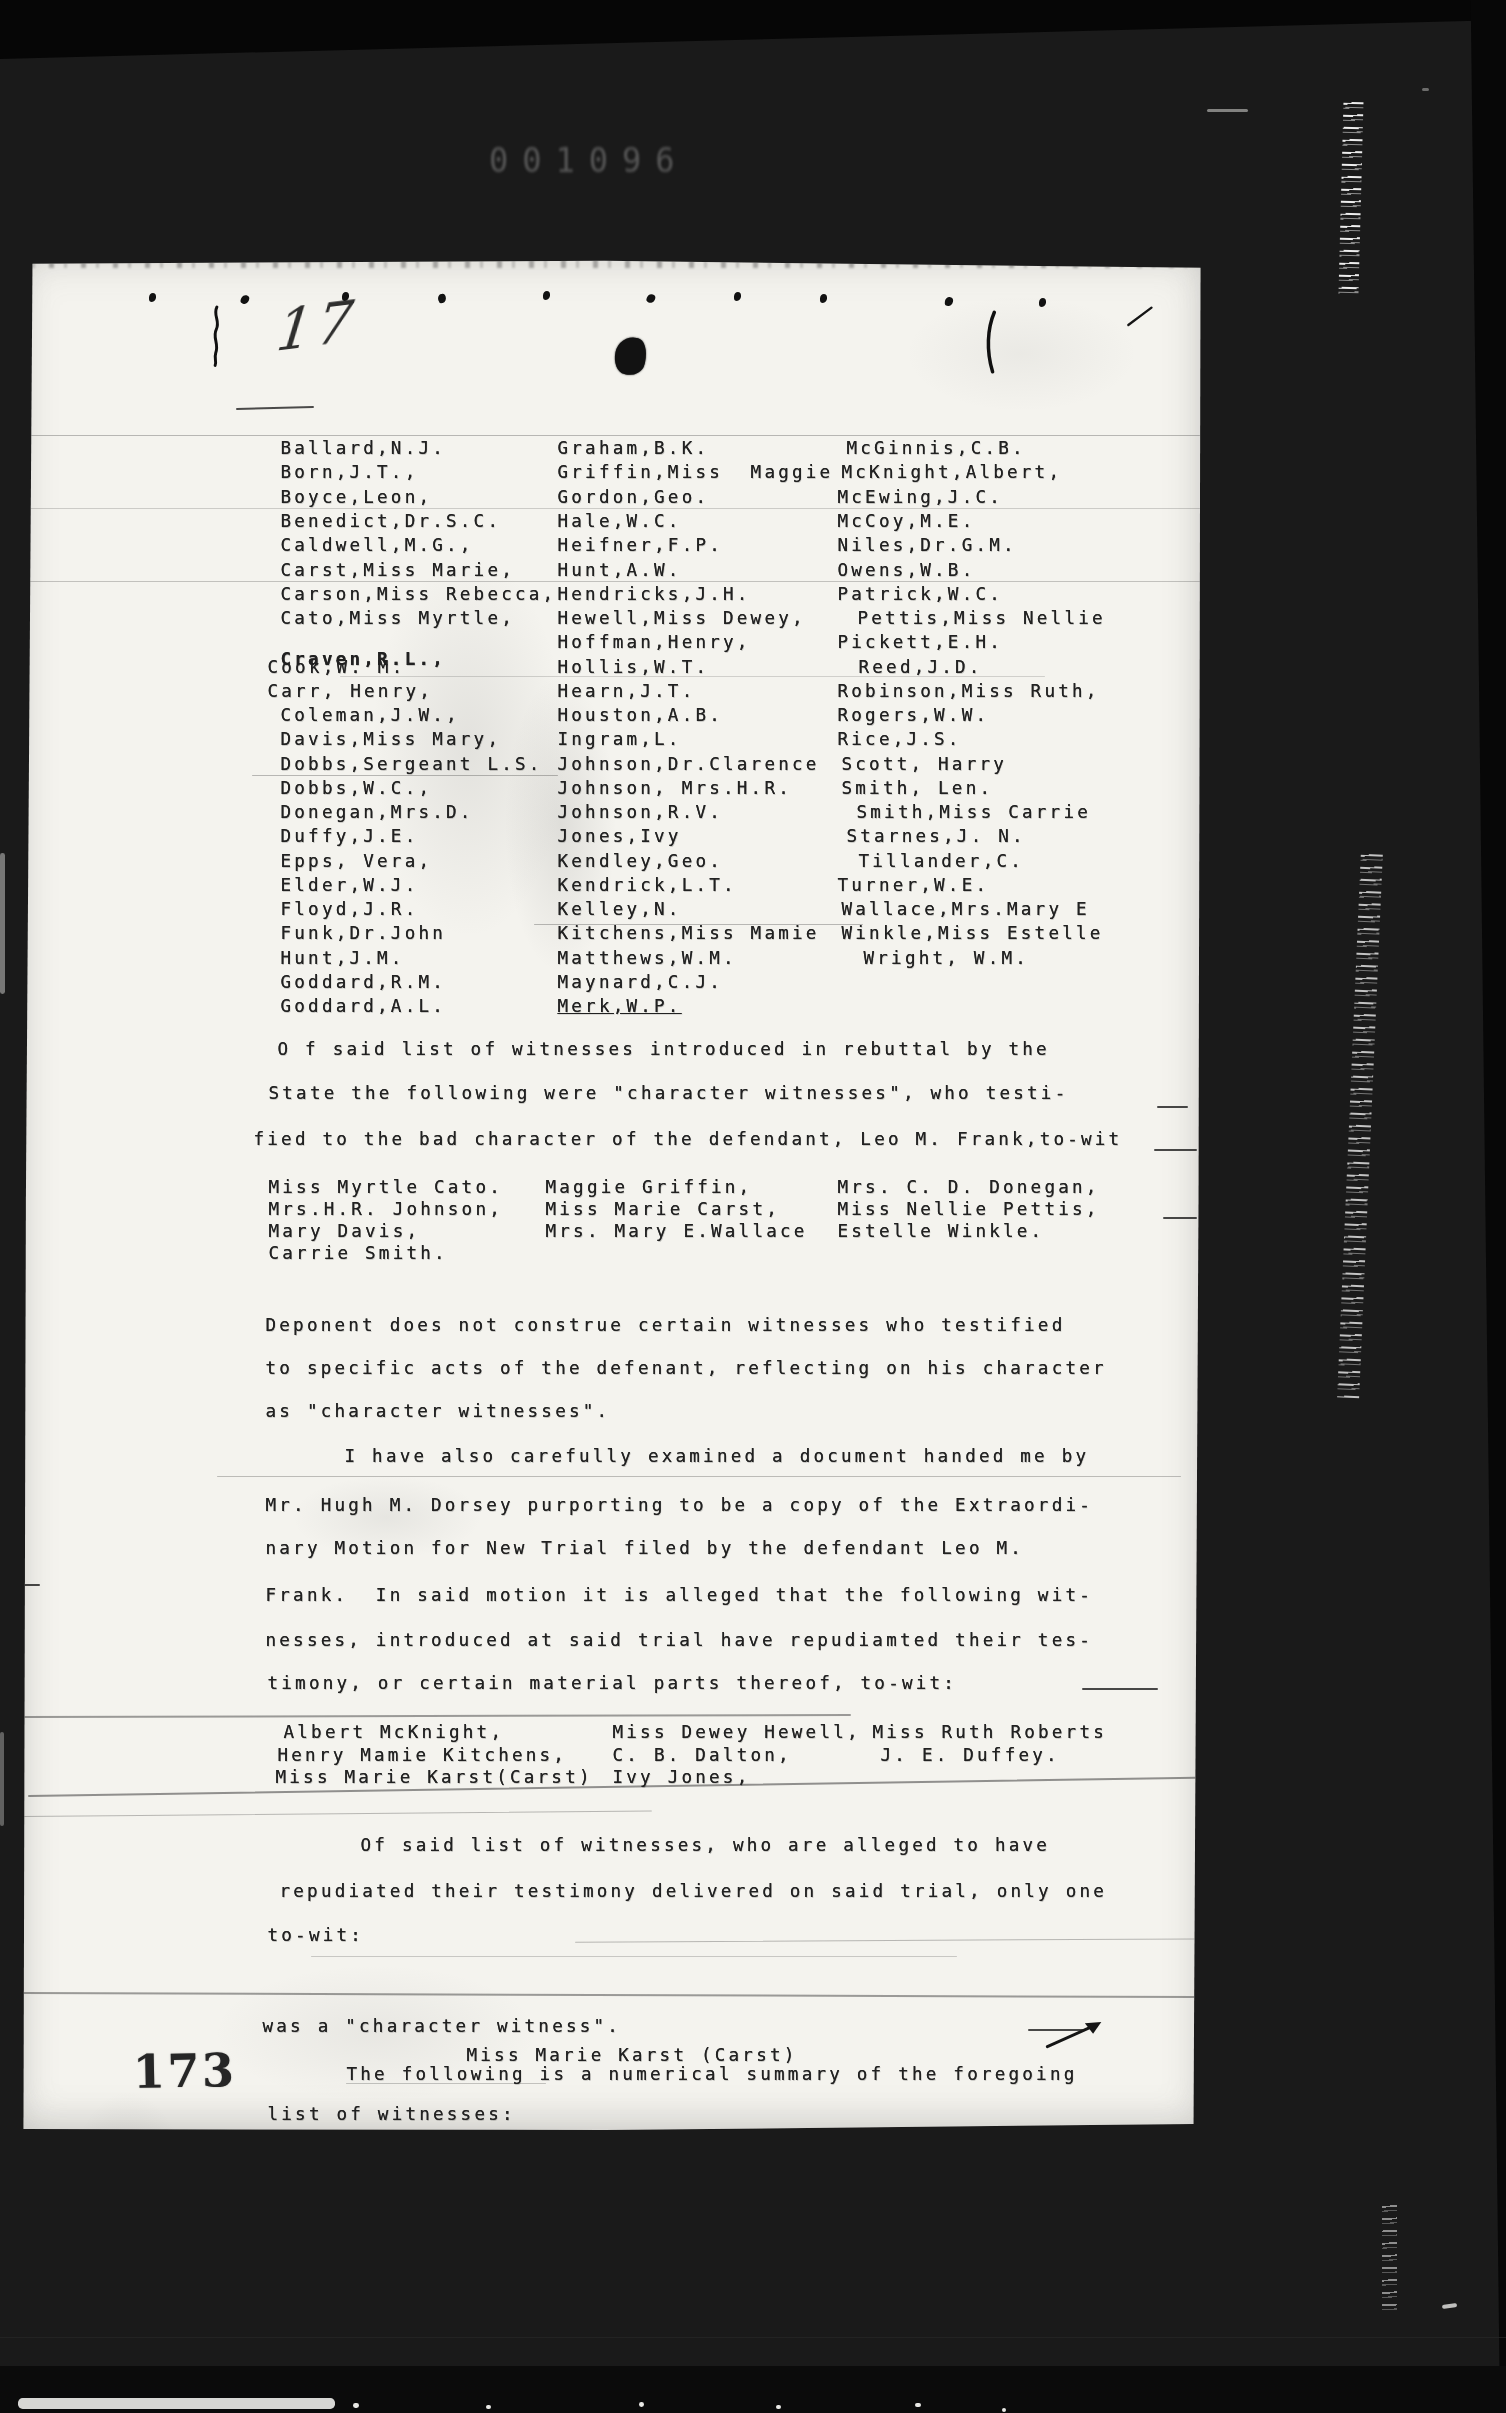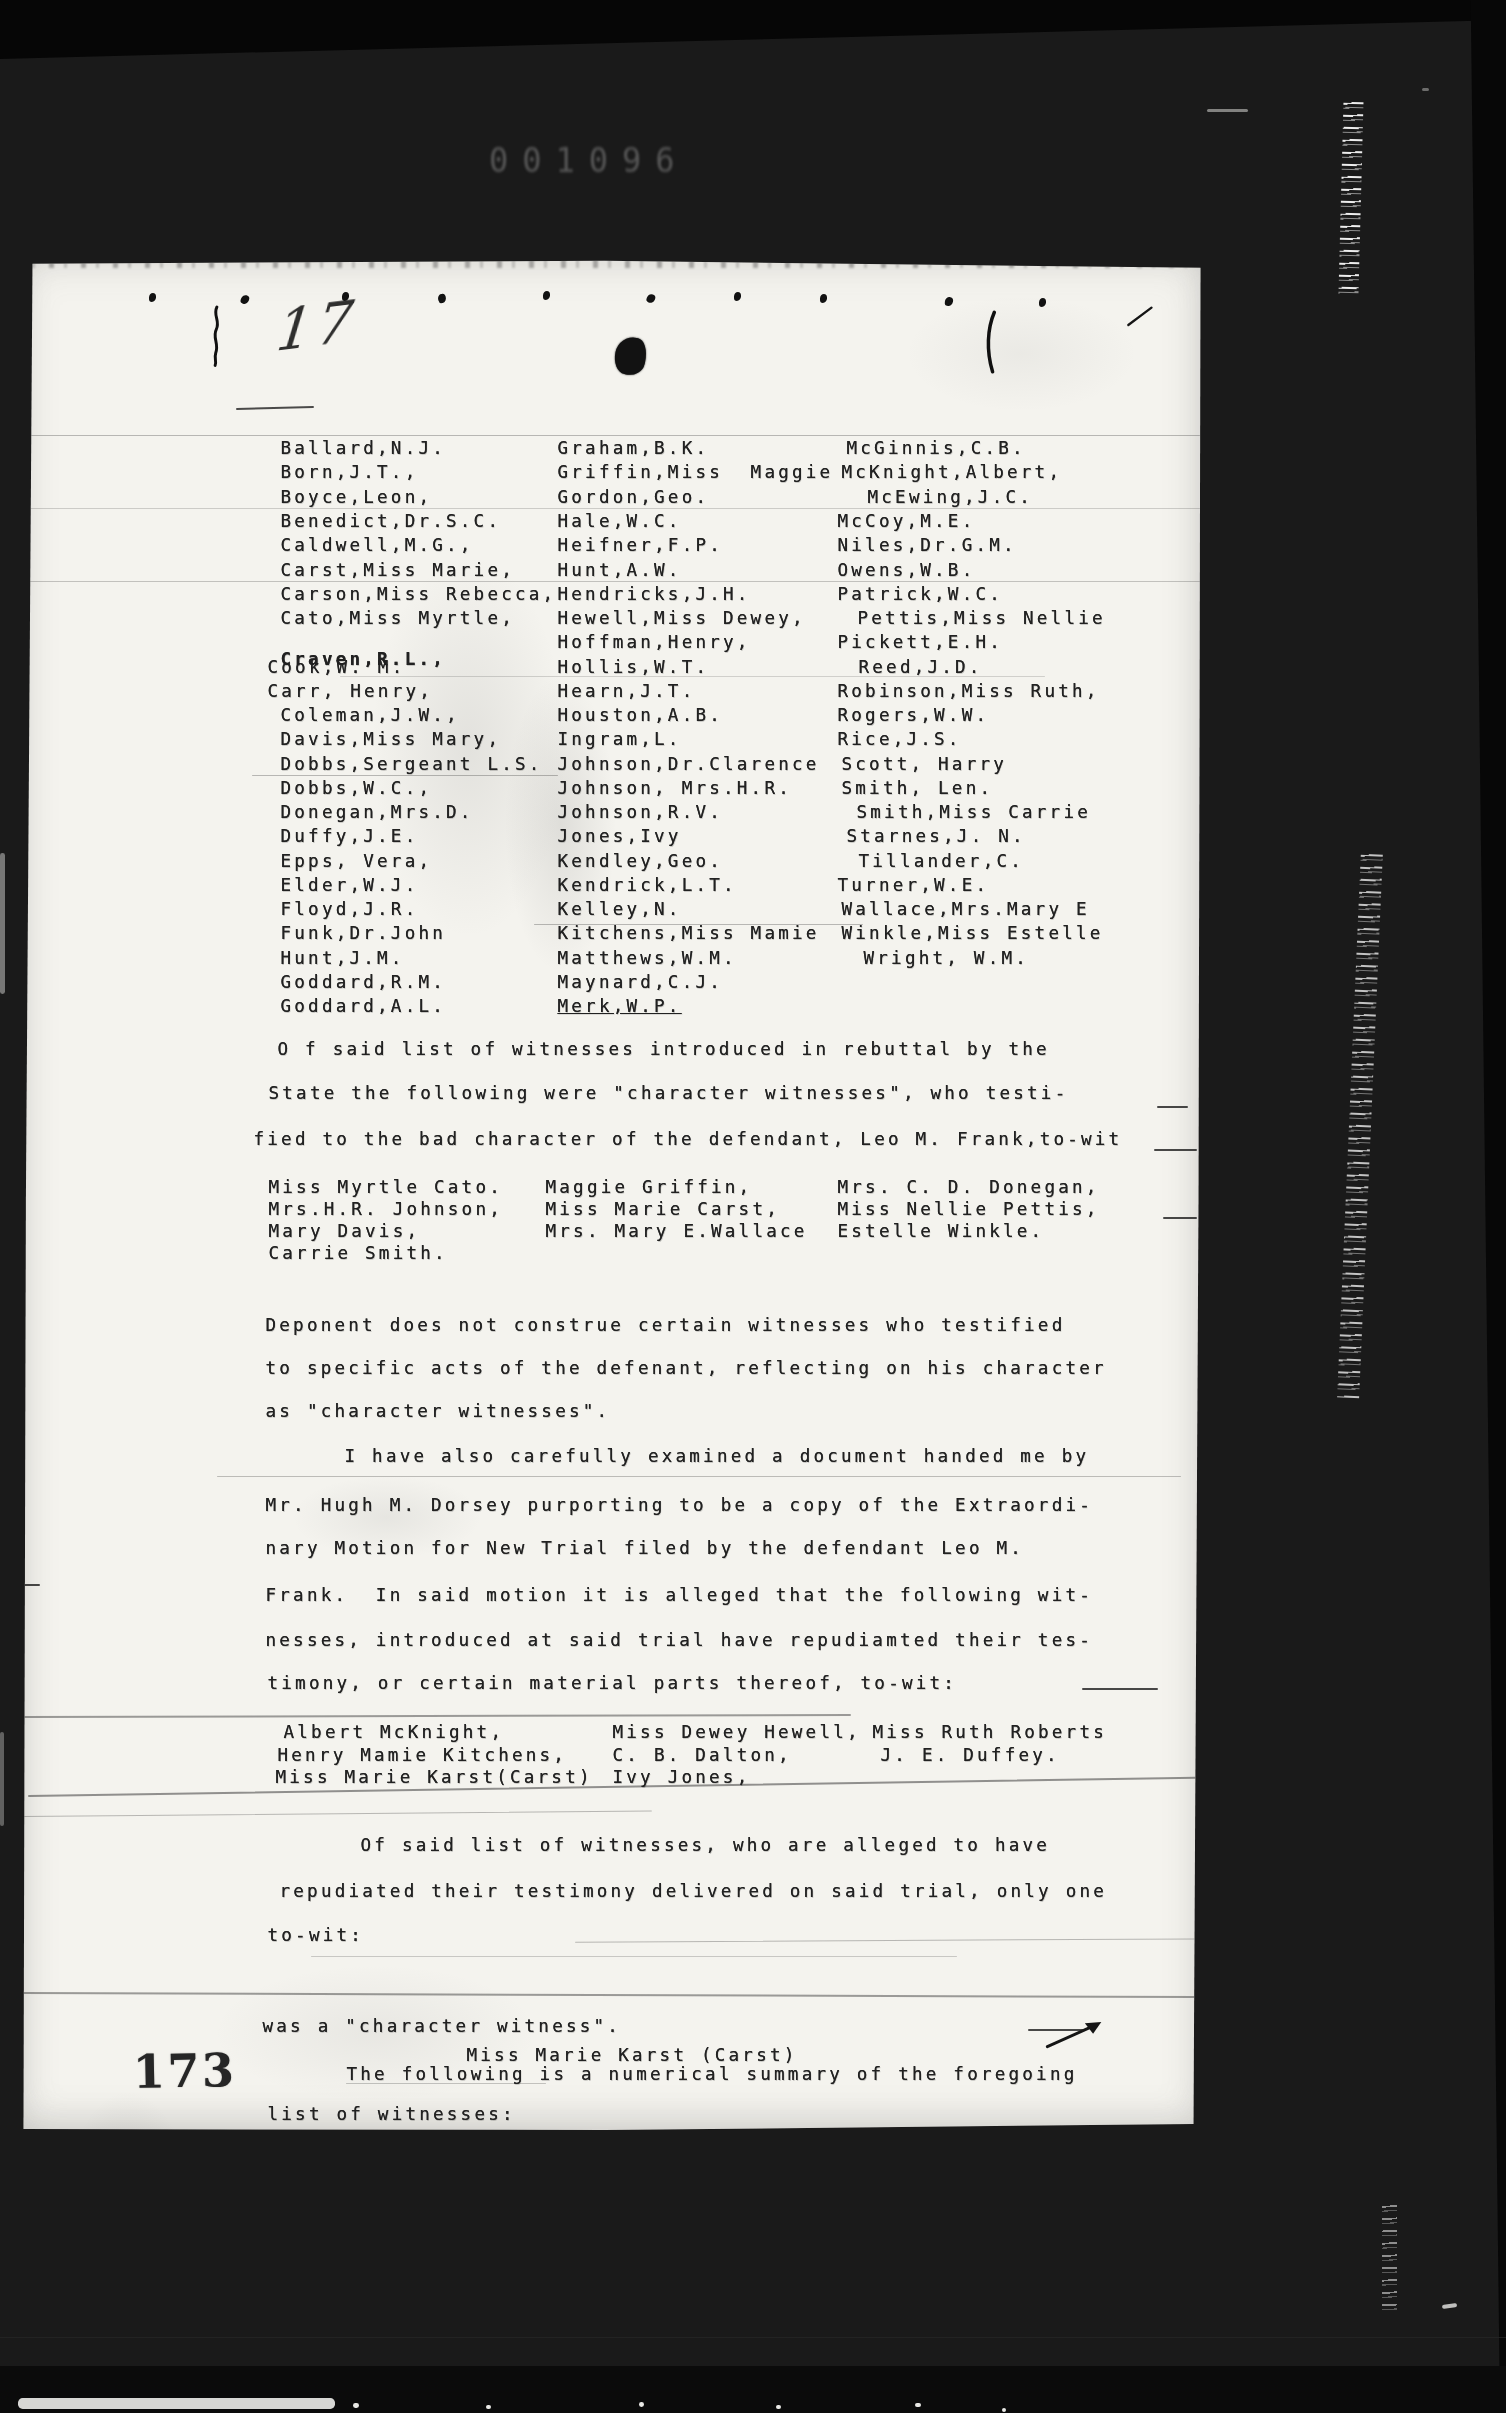--- a/index.html
+++ b/index.html
@@ -176,21 +176,21 @@
         <div class="tw" style="left: 541px; top: 567px;">Jones,Ivy</div>
         <div class="tw" style="left: 541px; top: 592px;">Kendley,Geo.</div>
         <div class="tw" style="left: 541px; top: 616px;">Kendrick,L.T.</div>
         <div class="tw" style="left: 541px; top: 640px;">Kelley,N.</div>
         <div class="tw" style="left: 541px; top: 664px;">Kitchens,Miss Mamie</div>
         <div class="tw" style="left: 541px; top: 689px;">Matthews,W.M.</div>
         <div class="tw" style="left: 541px; top: 713px;">Maynard,C.J.</div>
         <div class="tw" style="left: 541px; top: 737px; text-decoration: underline;">Merk,W.P.</div>
         <div class="tw" style="left: 830px; top: 179px;">McGinnis,C.B.</div>
         <div class="tw" style="left: 825px; top: 203px;">McKnight,Albert,</div>
-        <div class="tw" style="left: 821px; top: 228px; margin-left: 30px;">McEwing,J.C.</div>
+        <div class="tw" style="left: 821px; top: 228px;">McEwing,J.C.</div>
         <div class="tw" style="left: 821px; top: 252px;">McCoy,M.E.</div>
         <div class="tw" style="left: 821px; top: 276px;">Niles,Dr.G.M.</div>
         <div class="tw" style="left: 821px; top: 301px;">Owens,W.B.</div>
         <div class="tw" style="left: 821px; top: 325px;">Patrick,W.C.</div>
         <div class="tw" style="left: 841px; top: 349px;">Pettis,Miss Nellie</div>
         <div class="tw" style="left: 821px; top: 373px;">Pickett,E.H.</div>
         <div class="tw" style="left: 842px; top: 398px;">Reed,J.D.</div>
         <div class="tw" style="left: 821px; top: 422px;">Robinson,Miss Ruth,</div>
         <div class="tw" style="left: 821px; top: 446px;">Rogers,W.W.</div>
         <div class="tw" style="left: 821px; top: 470px;">Rice,J.S.</div>

